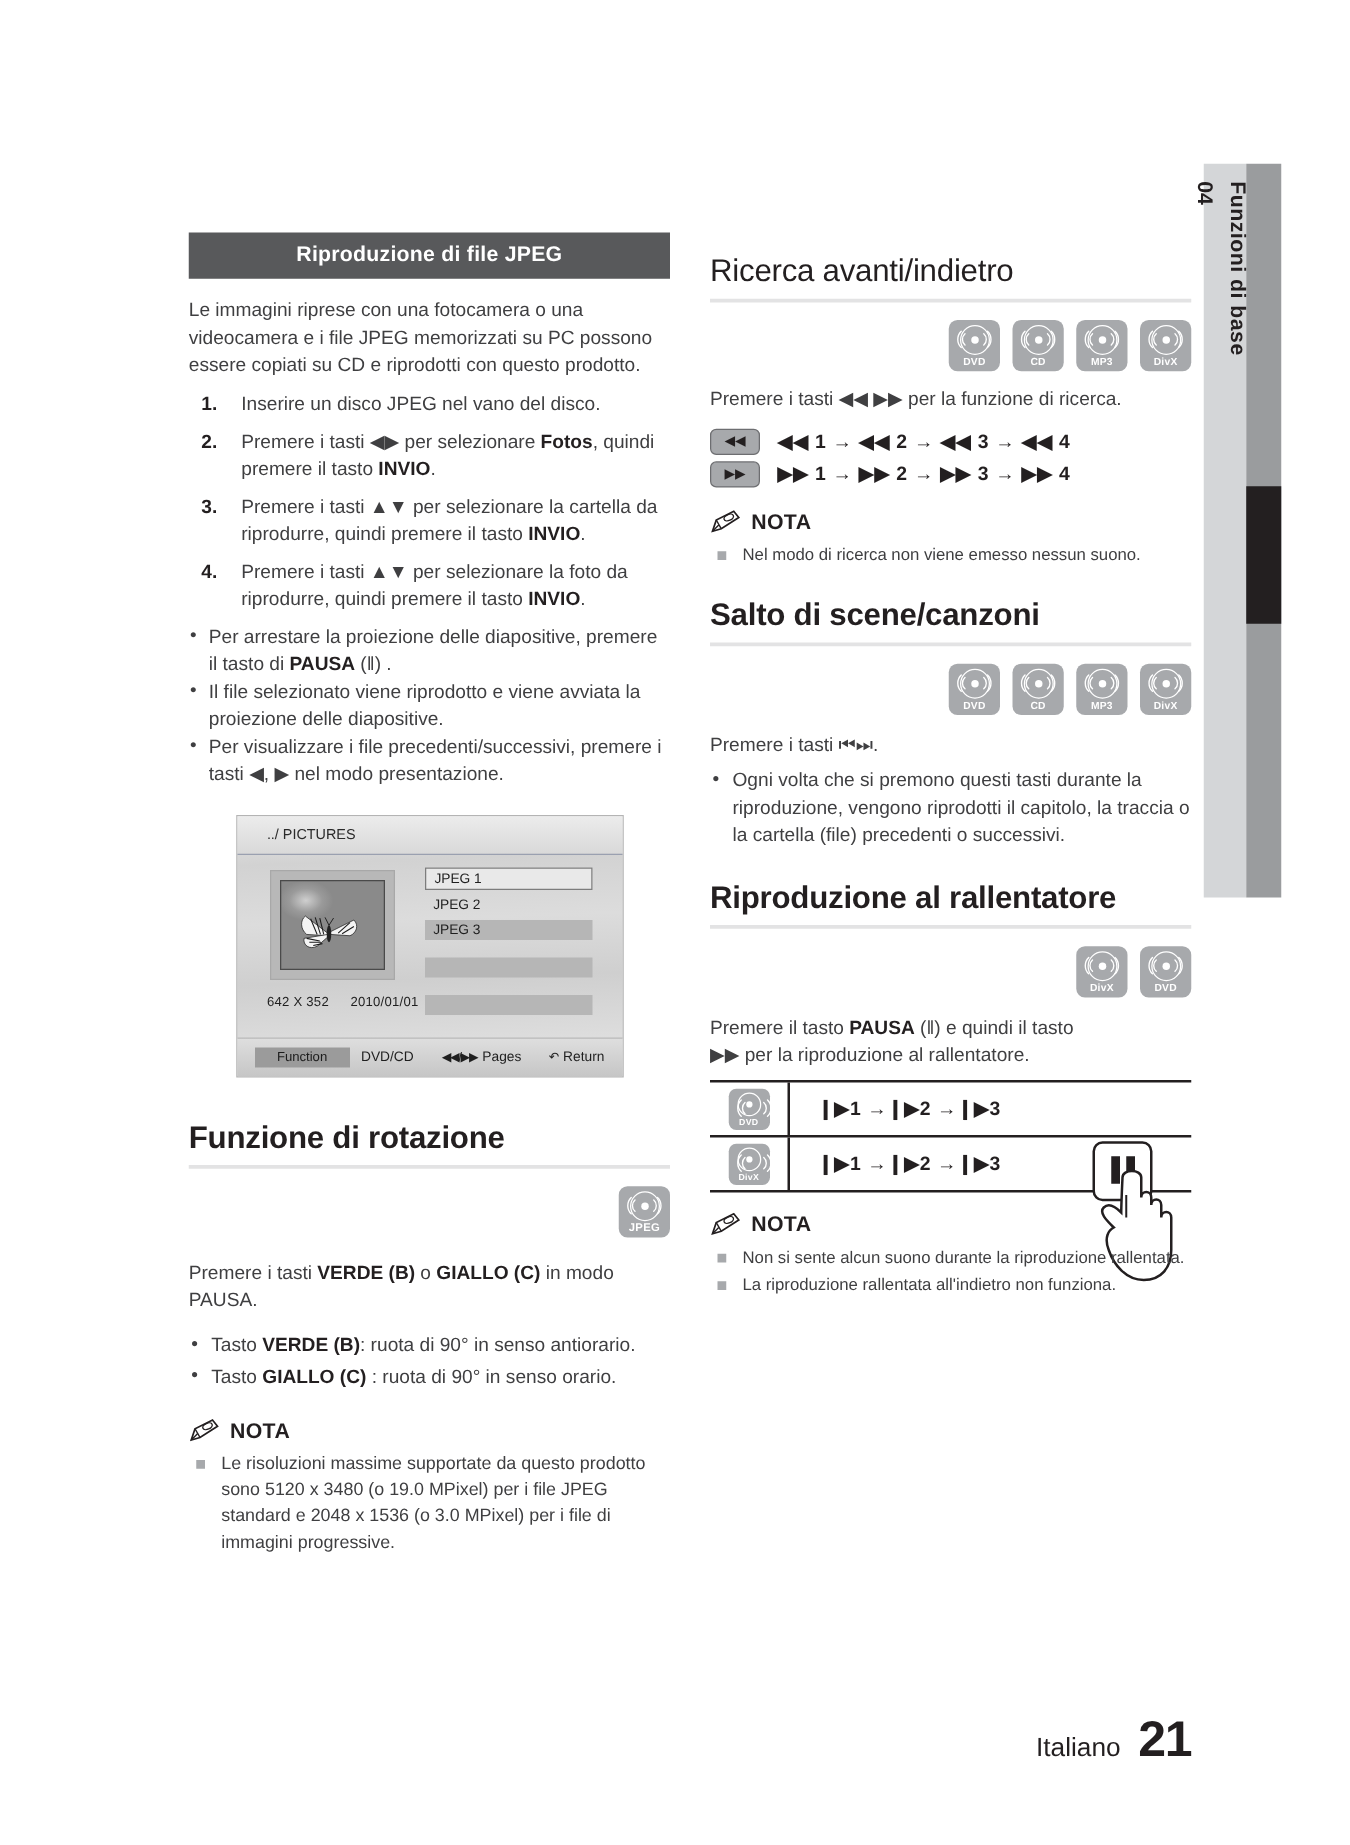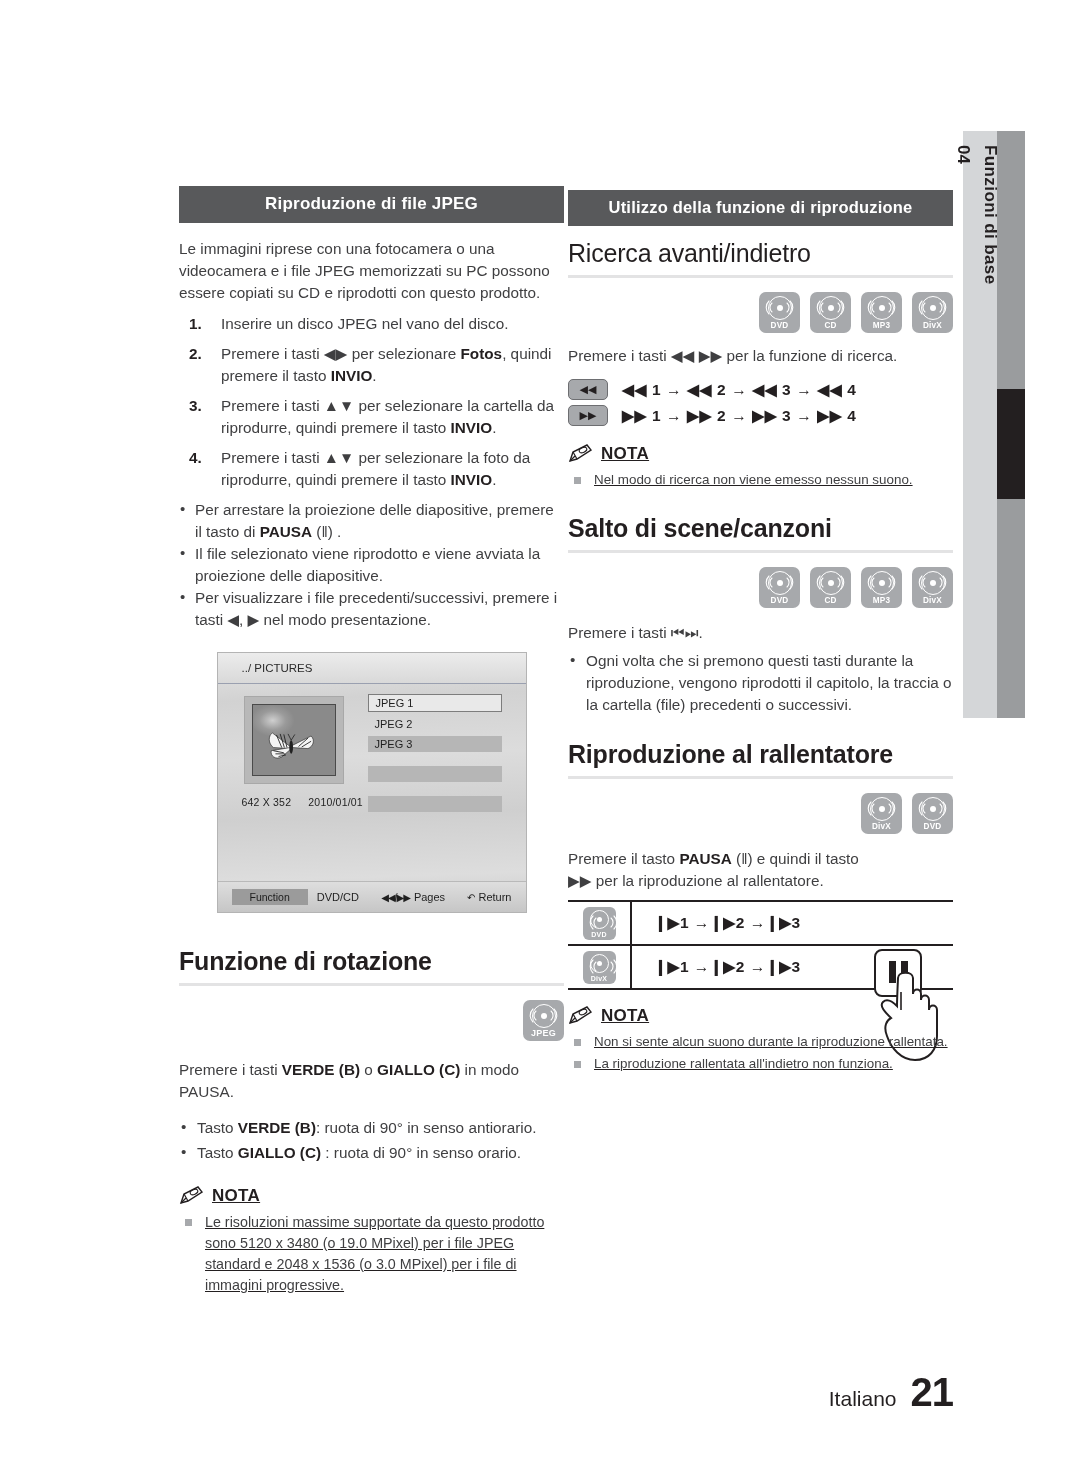--- a/index.html
+++ b/index.html
@@ -26,21 +26,21 @@
     line-height: 34px;
   }
   .side-tab-num {
     writing-mode: vertical-rl; font-size: 17px; font-weight: bold;
     color: #231f20; padding-top: 14px;
   }
   .side-bar { position: absolute; left: 34px; top: 0; width: 28px; height: 587px; background: #9a9c9e; }
   .side-bar-active { position: absolute; left: 34px; top: 258px; width: 28px; height: 110px; background: #231f20; }
 
   
-  .col-left  { position: absolute; left: 179px; top: 186px; width: 385px; }
+  .col-left  { position: absolute; left: 151px; top: 186px; width: 385px; }
   .col-right { position: absolute; left: 568px; top: 190px; width: 385px; }
 
   
   .bar-head {
     background: #58595b; color: #ffffff;
     font-size: 17px; font-weight: bold;
     text-align: center; padding: 8px 6px 9px;
     letter-spacing: .2px;
   }
   .bar-head.right { font-size: 16.5px; }
@@ -112,37 +112,37 @@
   .keyrow { display: flex; align-items: center; gap: 14px; margin-bottom: 5px; }
   .keycap {
     width: 40px; height: 21px; border-radius: 5px; background: #a7a9ac;
     border: 1.5px solid #6d6e71; color: #231f20;
     display: flex; align-items: center; justify-content: center;
     font-size: 11px; line-height: 1;
   }
   .keyseq { font-size: 15.5px; font-weight: bold; color: #231f20; letter-spacing: .6px; }
 
   
-  .nota { margin-top: 22px; text-decoration: underline; }
+  .nota { margin-top: 22px; }
   .nota-head { display: flex; align-items: center; gap: 7px; }
   .nota-title { font-size: 17px; font-weight: bold; color: #231f20; letter-spacing: .3px; }
   ul.nota-list { list-style: none; margin-top: 6px; }
   ul.nota-list > li {
     position: relative; padding-left: 26px; margin-bottom: 2px;
     font-size: 14.3px; line-height: 21px; color: #3f3f41;
   }
   ul.nota-list > li::before {
     content: ""; position: absolute; left: 6px; top: 7px;
     width: 7px; height: 7px; background: #a7a9ac;
   }
   .nota.small ul.nota-list > li { font-size: 13.4px; line-height: 20px; }
 
   
   .osd {
-    position: relative; width: 310px; height: 261px; margin: 22px auto 0;
+    position: relative; width: 310px; height: 210px; margin: 22px auto 0;
     background: linear-gradient(178deg,#e8e8e8 0%,#d2d2d2 18%,#dcdcdc 40%,#cfcfcf 62%,#dddddd 85%,#c9c9c9 100%);
     border: 1px solid #b4b4b4;
     font-family: "Liberation Sans", sans-serif;
   }
   .osd-top {
     height: 31px; border-bottom: 1.5px solid #9aa0b0;
     display: flex; align-items: center; padding-left: 24px;
     background: linear-gradient(180deg,#ececec,#d9d9d9);
   }
   .osd-top-text { font-size: 11.5px; color: #2a2a2a; font-weight: normal; }
@@ -330,21 +330,20 @@
         <span class="nota-title">NOTA</span>
       </div>
       <ul class="nota-list" id="rot-nota">
           <li>Le risoluzioni massime supportate da questo prodotto sono 5120 x 3480 (o 19.0 MPixel) per i file JPEG standard e 2048 x 1536 (o 3.0 MPixel) per i file di immagini progressive.</li>
         </ul>
     </div>
   </div>
 
   <div class="col-right">
 
-    <div class="bar-head right">Utilizzo della funzione di riproduzione</div>
 
     <div class="h2" style="margin-top:13px">Ricerca avanti/indietro</div>
     <div class="rule"></div>
     <div class="badges" id="search-badges">
         <div class="badge ">
           <div class="disc"></div>
           <svg class="wv" viewBox="0 0 29 17">
             <g stroke="#fff" stroke-width="1.1" fill="none" stroke-linecap="round">
               <path d="M7 4 A6 6 0 0 0 7 13"></path>
               <path d="M4 2 A9 9 0 0 0 4 15"></path>

